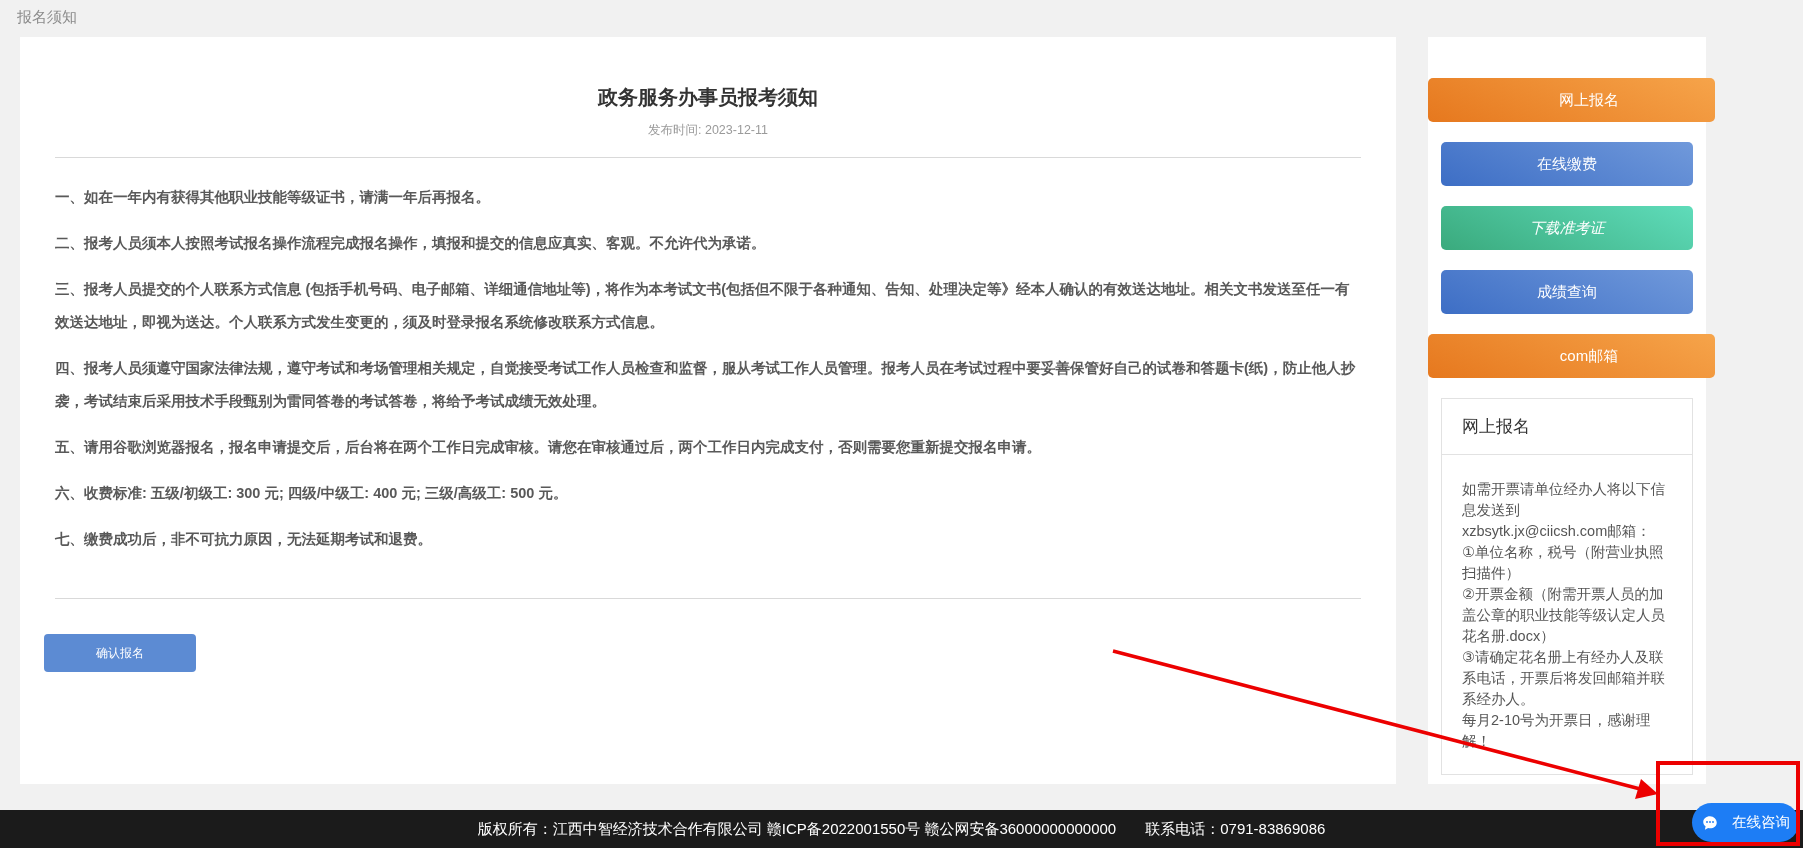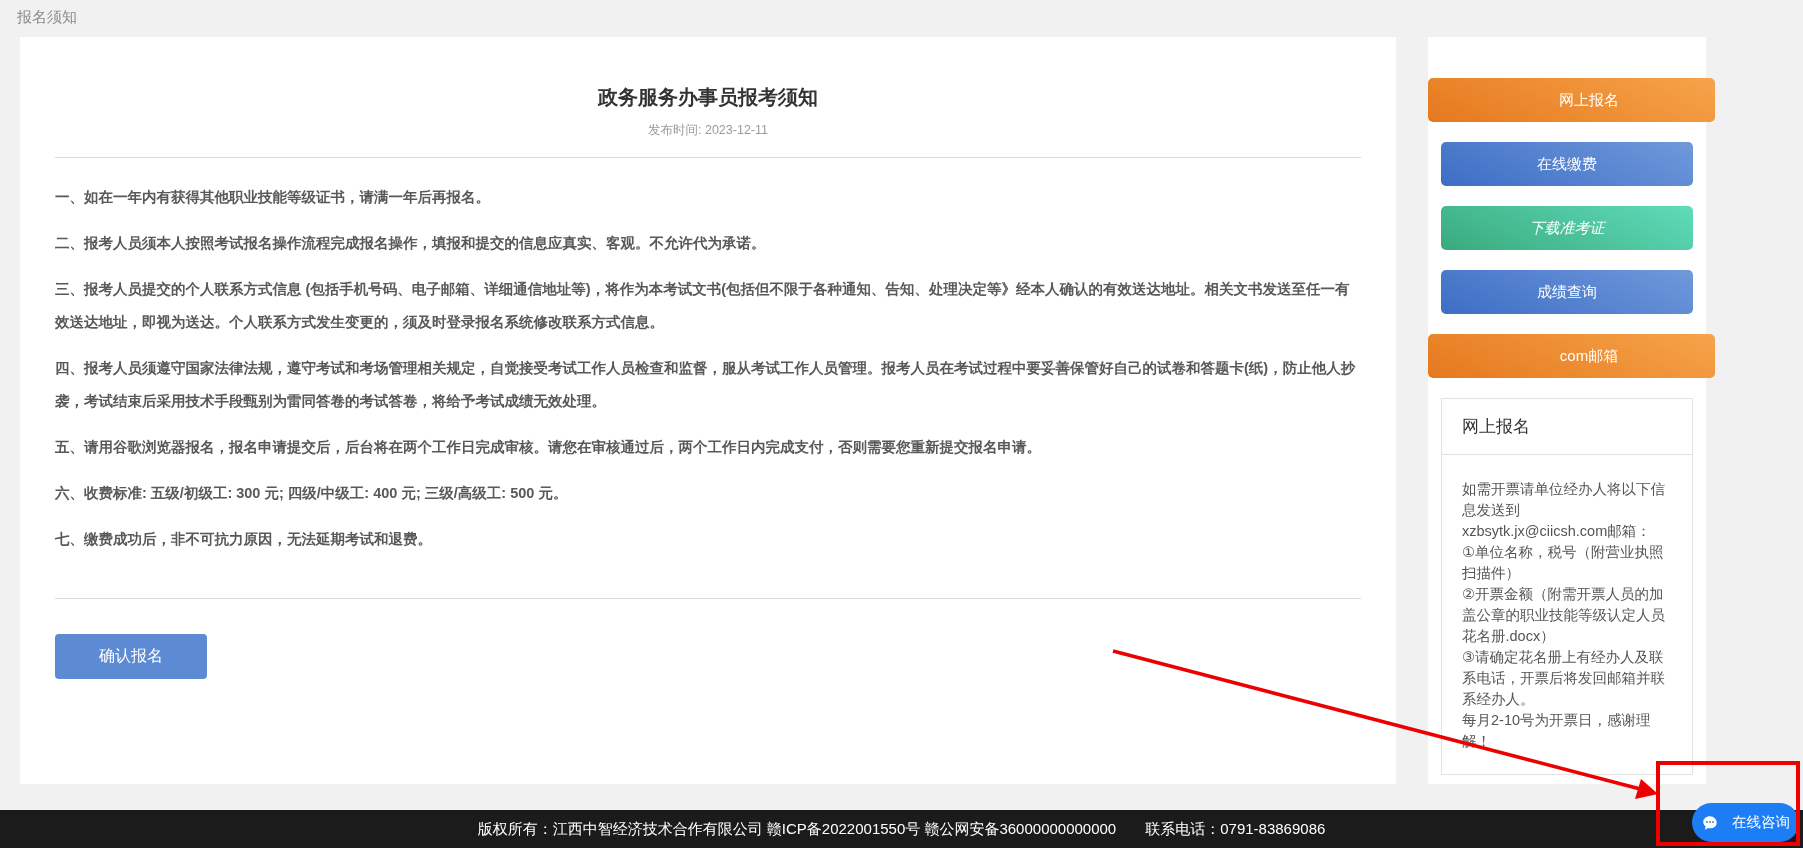--- a/index.html
+++ b/index.html
@@ -11,22 +11,22 @@
   .breadcrumb{position:absolute;left:17px;top:8px;font-size:15px;color:#8b8b8b;}
   
   .main-card{position:absolute;left:20px;top:37px;width:1376px;height:747px;background:#fff;}
   .doc-title{margin-top:47px;text-align:center;font-size:20px;font-weight:bold;color:#333;}
   .doc-date{margin-top:11px;text-align:center;font-size:12.5px;color:#9a9a9a;}
   .rule{margin:18px 35px 0 35px;border-top:1px solid #d9d9d9;height:0;}
   .doc-body{margin:23px 35px 0 35px;font-size:14.5px;color:#595959;}
   .doc-body p{margin:0 0 13px 0;line-height:33px;font-weight:bold;}
   .rule2{margin:42px 35px 0 35px;border-top:1px solid #d9d9d9;height:0;}
   .confirm-btn{
-    margin:35px 0 0 35px;width:152px;height:45px;background:#5c8bd3;border:none;
-    color:#fff;font-size:16px;border-radius:4px;cursor:pointer;
+    margin:35px 0 0 24px;width:152px;height:38px;background:#5c8bd3;border:none;
+    color:#fff;font-size:12px;border-radius:4px;cursor:pointer;
     font-family:inherit;display:block;
   }
   
   .sidebar{position:absolute;left:1428px;top:37px;width:278px;height:747px;background:#fff;box-sizing:border-box;padding-top:41px;}
   .side-btn{
     width:252px;height:44px;margin:0 auto 20px auto;border-radius:5px;
     color:#fff;font-size:15px;text-align:center;line-height:44px;cursor:pointer;
   }
   .side-btn.orange{background:linear-gradient(25deg,#e6781e,#f6a44a);padding-left:35px;}
   .side-btn.blue{background:linear-gradient(25deg,#3d6ec5,#7099db);}

